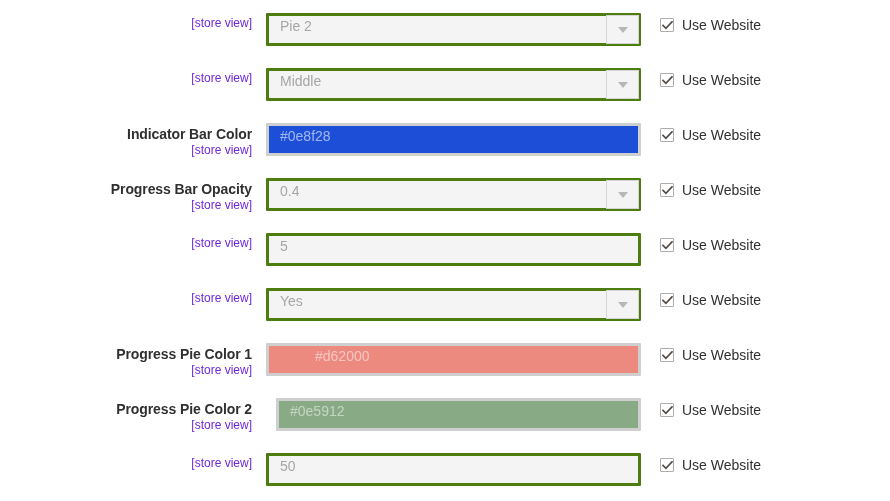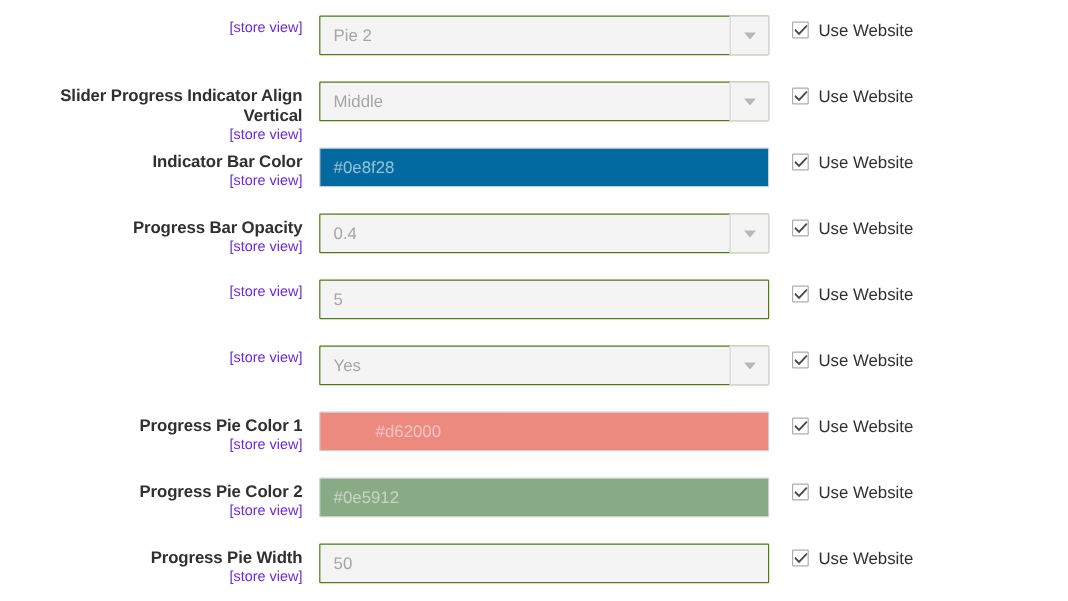--- a/index.html
+++ b/index.html
@@ -57,25 +57,25 @@
   .control-col {
     width: 375px;
     flex: 0 0 375px;
     box-sizing: border-box;
   }
 
   .ctl {
     position: relative;
     height: 33px;
     box-sizing: border-box;
-    border: 1px solid #4d7c0f;
+    border: 3px solid #4d7c0f;
     background: #f4f4f4;
     border-radius: 1px;
     display: flex;
-    align-items: center;
+    align-items: flex-end;
   }
   .ctl .ctl-text {
     font-size: 14px;
     color: #a6a6a6;
     padding-left: 11px;
     line-height: 33px;
     white-space: nowrap;
     overflow: hidden;
     user-select: none;
   }
@@ -101,21 +101,21 @@
     border-right: 5px solid transparent;
     border-top: 6px solid #b7b7b7;
   }
 
   
   .ctl.is-color .ctl-text {
     color: rgba(255,255,255,0.58);
   }
   .ctl.color-green      { background: #86c794; border-color: #cfcfcf; }
   .ctl.color-salmon     { background: #ec8a80; border-color: #cfcfcf; padding-left: 35px; }
-  .ctl.color-darkgreen  { background: #88ab85; border-color: #cfcfcf; }
+  .ctl.color-darkgreen  { background: #88ab85; border-color: #cfcfcf; margin-left: 10px; }
   .ctl.color-salmon .ctl-text { color: rgba(255,255,255,0.50); }
   .ctl.color-darkgreen .ctl-text { color: rgba(255,255,255,0.50); }
 
   
   .inherit-col {
     flex: 1 1 auto;
     padding-left: 19px;
     padding-top: 5px;
     display: flex;
     align-items: center;
@@ -162,21 +162,20 @@
         <span class="cb-box">
           <svg width="11" height="9" viewBox="0 0 11 9">
             <path d="M1 4.4 L3.9 7.3 L10 0.8" fill="none" stroke="#514943" stroke-width="1.6" stroke-linecap="square"></path>
           </svg>
         </span>
         <span class="cb-label">Use Website</span>
       </div>
     </div>
     <div class="field-row">
       <div class="label-col">
-        <span class="label-main">Slider Progress Indicator Align Vertical</span>
         <span class="label-scope">[store view]</span>
       </div>
       <div class="control-col">
         <div class="ctl is-select">
           <span class="ctl-text">Middle</span>
           <span class="arrow-btn">
             <span class="caret"></span>
           </span>
         </div>
       </div>
@@ -188,21 +187,21 @@
         </span>
         <span class="cb-label">Use Website</span>
       </div>
     </div>
     <div class="field-row">
       <div class="label-col">
         <span class="label-main">Indicator Bar Color</span>
         <span class="label-scope">[store view]</span>
       </div>
       <div class="control-col">
-        <div class="ctl is-color color-green" style="background: #0369a1;">
+        <div class="ctl is-color color-green" style="background: #1d4ed8;">
           <span class="ctl-text">#0e8f28</span>
         </div>
       </div>
       <div class="inherit-col">
         <span class="cb-box">
           <svg width="11" height="9" viewBox="0 0 11 9">
             <path d="M1 4.4 L3.9 7.3 L10 0.8" fill="none" stroke="#514943" stroke-width="1.6" stroke-linecap="square"></path>
           </svg>
         </span>
         <span class="cb-label">Use Website</span>
@@ -302,21 +301,20 @@
         <span class="cb-box">
           <svg width="11" height="9" viewBox="0 0 11 9">
             <path d="M1 4.4 L3.9 7.3 L10 0.8" fill="none" stroke="#514943" stroke-width="1.6" stroke-linecap="square"></path>
           </svg>
         </span>
         <span class="cb-label">Use Website</span>
       </div>
     </div>
     <div class="field-row">
       <div class="label-col">
-        <span class="label-main">Progress Pie Width</span>
         <span class="label-scope">[store view]</span>
       </div>
       <div class="control-col">
         <div class="ctl">
           <span class="ctl-text">50</span>
         </div>
       </div>
       <div class="inherit-col">
         <span class="cb-box">
           <svg width="11" height="9" viewBox="0 0 11 9">

